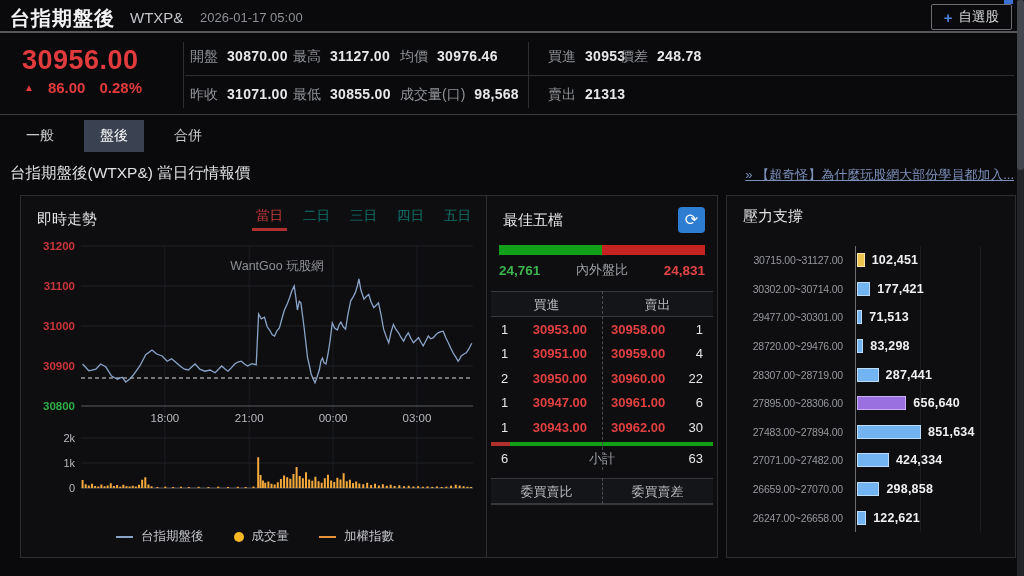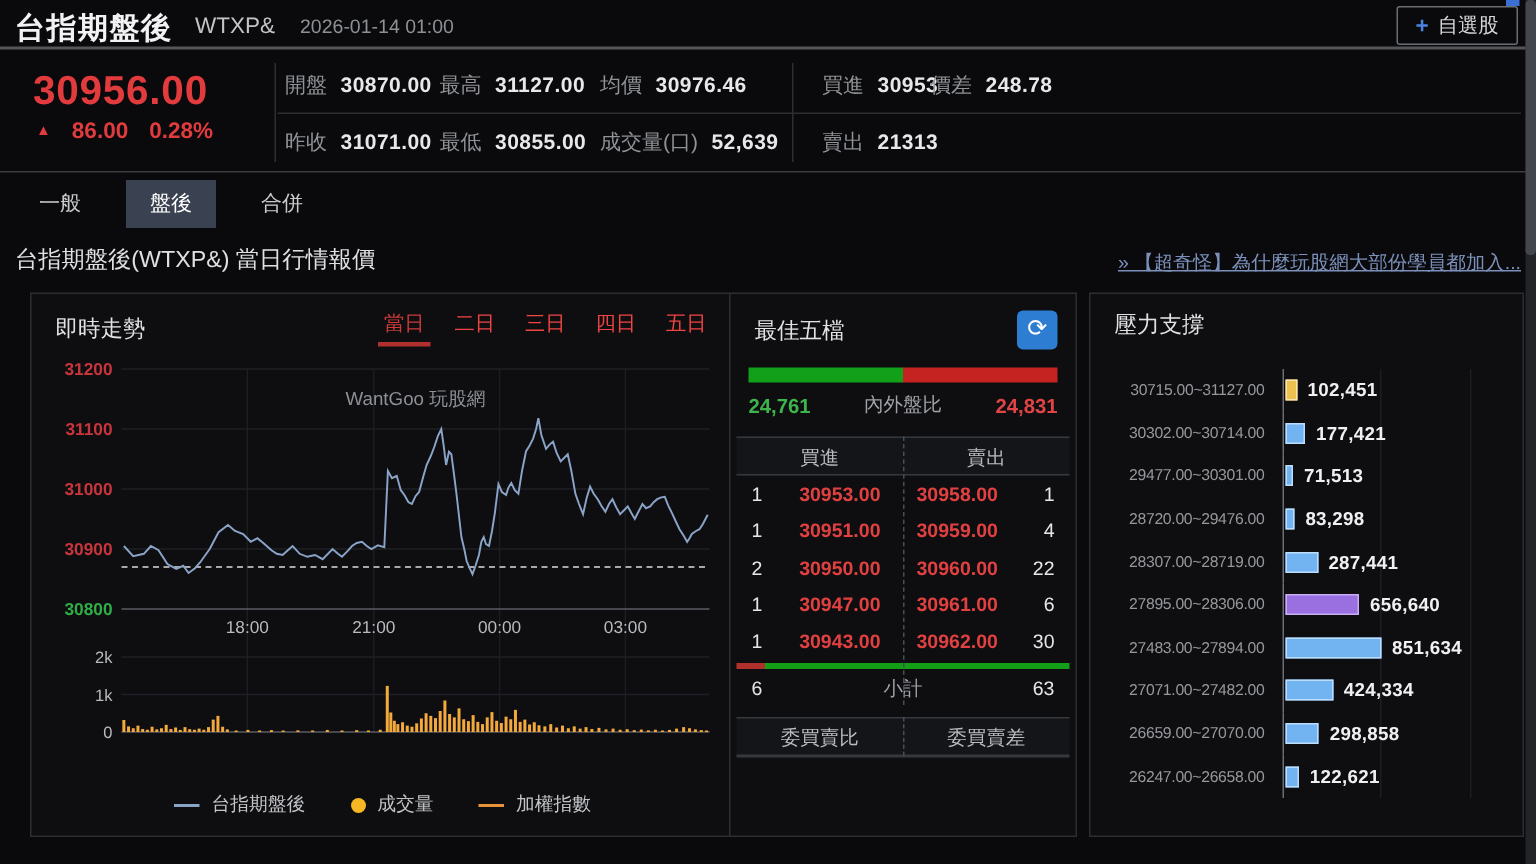--- a/index.html
+++ b/index.html
@@ -39,21 +39,21 @@
   
   .panel{position:absolute;top:195px;height:363px;background:#0e0e11;border:1px solid #2b2d31;}
   #panel-trend{left:20px;width:470px;}
   #panel-five{left:486px;width:232px;}
   #panel-pressure{left:726px;width:290px;}
 
   .panel-head{display:flex;align-items:center;justify-content:space-between;padding:11px 14px 0 16px;}
   .panel-title{font-size:15px;color:#e2e2e4;}
 
   .chart-tabs{display:flex;gap:20px;margin-right:4px;margin-left:14px;}
-  .chart-tab{font-size:13.5px;color:#ef4444;padding-bottom:6px;cursor:pointer;position:relative;}
+  .chart-tab{font-size:13.5px;color:#0f766e;padding-bottom:6px;cursor:pointer;position:relative;}
   .chart-tab.active{color:#cc3a3a;}
   .chart-tab.active::after{content:"";position:absolute;left:-4px;right:-4px;bottom:0;height:3px;background:#b03030;}
 
   #trend-svg{position:absolute;left:2px;top:40px;}
   .legend{position:absolute;left:0;bottom:12px;width:100%;display:flex;justify-content:center;gap:30px;align-items:center;}
   .legend-item{display:flex;align-items:center;gap:8px;font-size:12.5px;color:#c3c5c8;}
   .sw-line{width:17px;height:2px;}
   .sw-dot{width:10px;height:10px;border-radius:50%;}
 
   
@@ -101,21 +101,21 @@
   .scroll-thumb{position:absolute;right:0;top:0;width:7px;height:170px;background:#43464c;border-radius:3px;}
 </style>
 </head>
 <body>
 
 <div id="app">
 
   <div class="hdr">
     <span class="hdr-title">台指期盤後</span>
     <span class="hdr-symbol">WTXP&amp;</span>
-    <span class="hdr-date">2026-01-14 01:00</span>
+    <span class="hdr-date">2026-01-17 05:00</span>
     <div class="corner-mark"></div>
     <button class="watchlist-btn">
       <span class="plus">+</span>
       <span>自選股</span>
     </button>
   </div>
 
   <div class="quote">
     <div class="q-vline1"></div>
     <div class="q-vline2"></div>
@@ -127,21 +127,21 @@
       <span>0.28%</span>
     </div>
     <div id="quote-fields">
         <div class="q-field" style="left: 190px; top: 22px;"><span class="lbl">開盤</span><span class="val">30870.00</span></div>
         <div class="q-field" style="left: 293px; top: 22px;"><span class="lbl">最高</span><span class="val">31127.00</span></div>
         <div class="q-field" style="left: 400px; top: 22px;"><span class="lbl">均價</span><span class="val">30976.46</span></div>
         <div class="q-field" style="left: 548px; top: 22px;"><span class="lbl">買進</span><span class="val">30953</span></div>
         <div class="q-field" style="left: 620px; top: 22px;"><span class="lbl">價差</span><span class="val">248.78</span></div>
         <div class="q-field" style="left: 190px; top: 60px;"><span class="lbl">昨收</span><span class="val">31071.00</span></div>
         <div class="q-field" style="left: 293px; top: 60px;"><span class="lbl">最低</span><span class="val">30855.00</span></div>
-        <div class="q-field" style="left: 400px; top: 60px;"><span class="lbl">成交量(口)</span><span class="val">52,639</span></div>
+        <div class="q-field" style="left: 400px; top: 60px;"><span class="lbl">成交量(口)</span><span class="val">98,568</span></div>
         <div class="q-field" style="left: 548px; top: 60px;"><span class="lbl">賣出</span><span class="val">21313</span></div>
       </div>
   </div>
 
   <div class="nav-tabs" id="nav-tabs">
       <div class="nav-tab">一般</div>
       <div class="nav-tab active">盤後</div>
       <div class="nav-tab">合併</div>
     </div>
 

